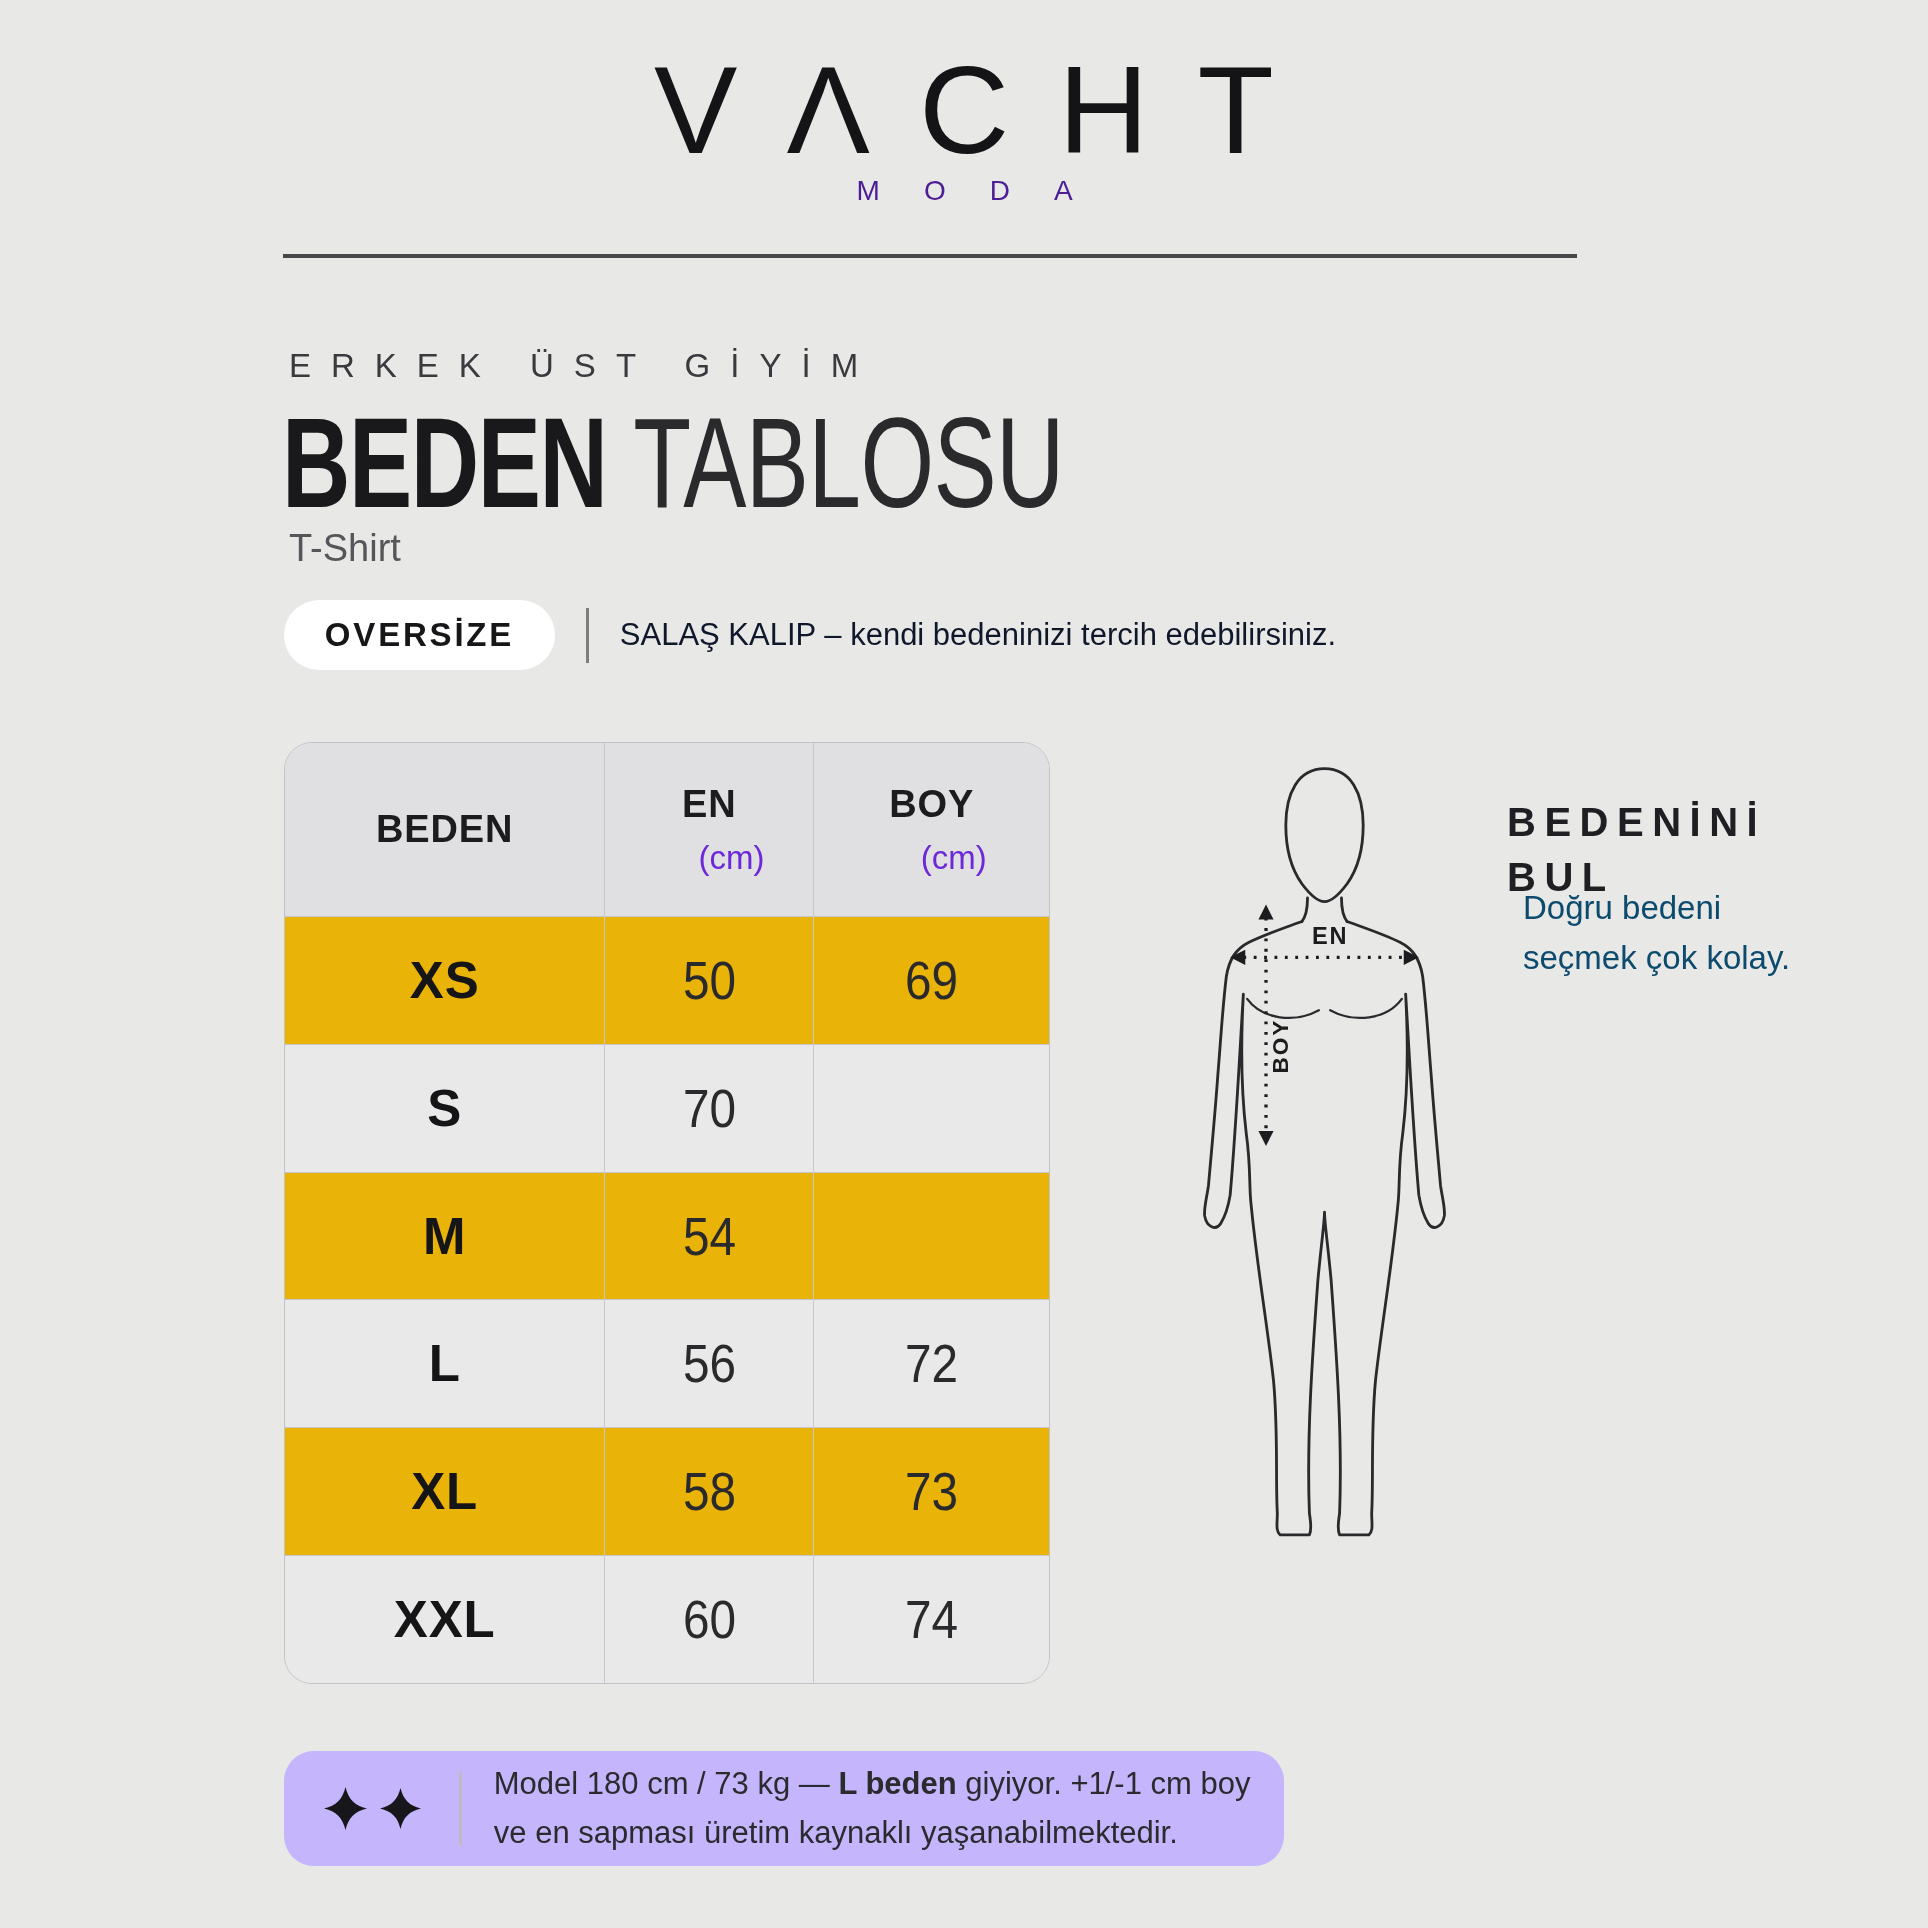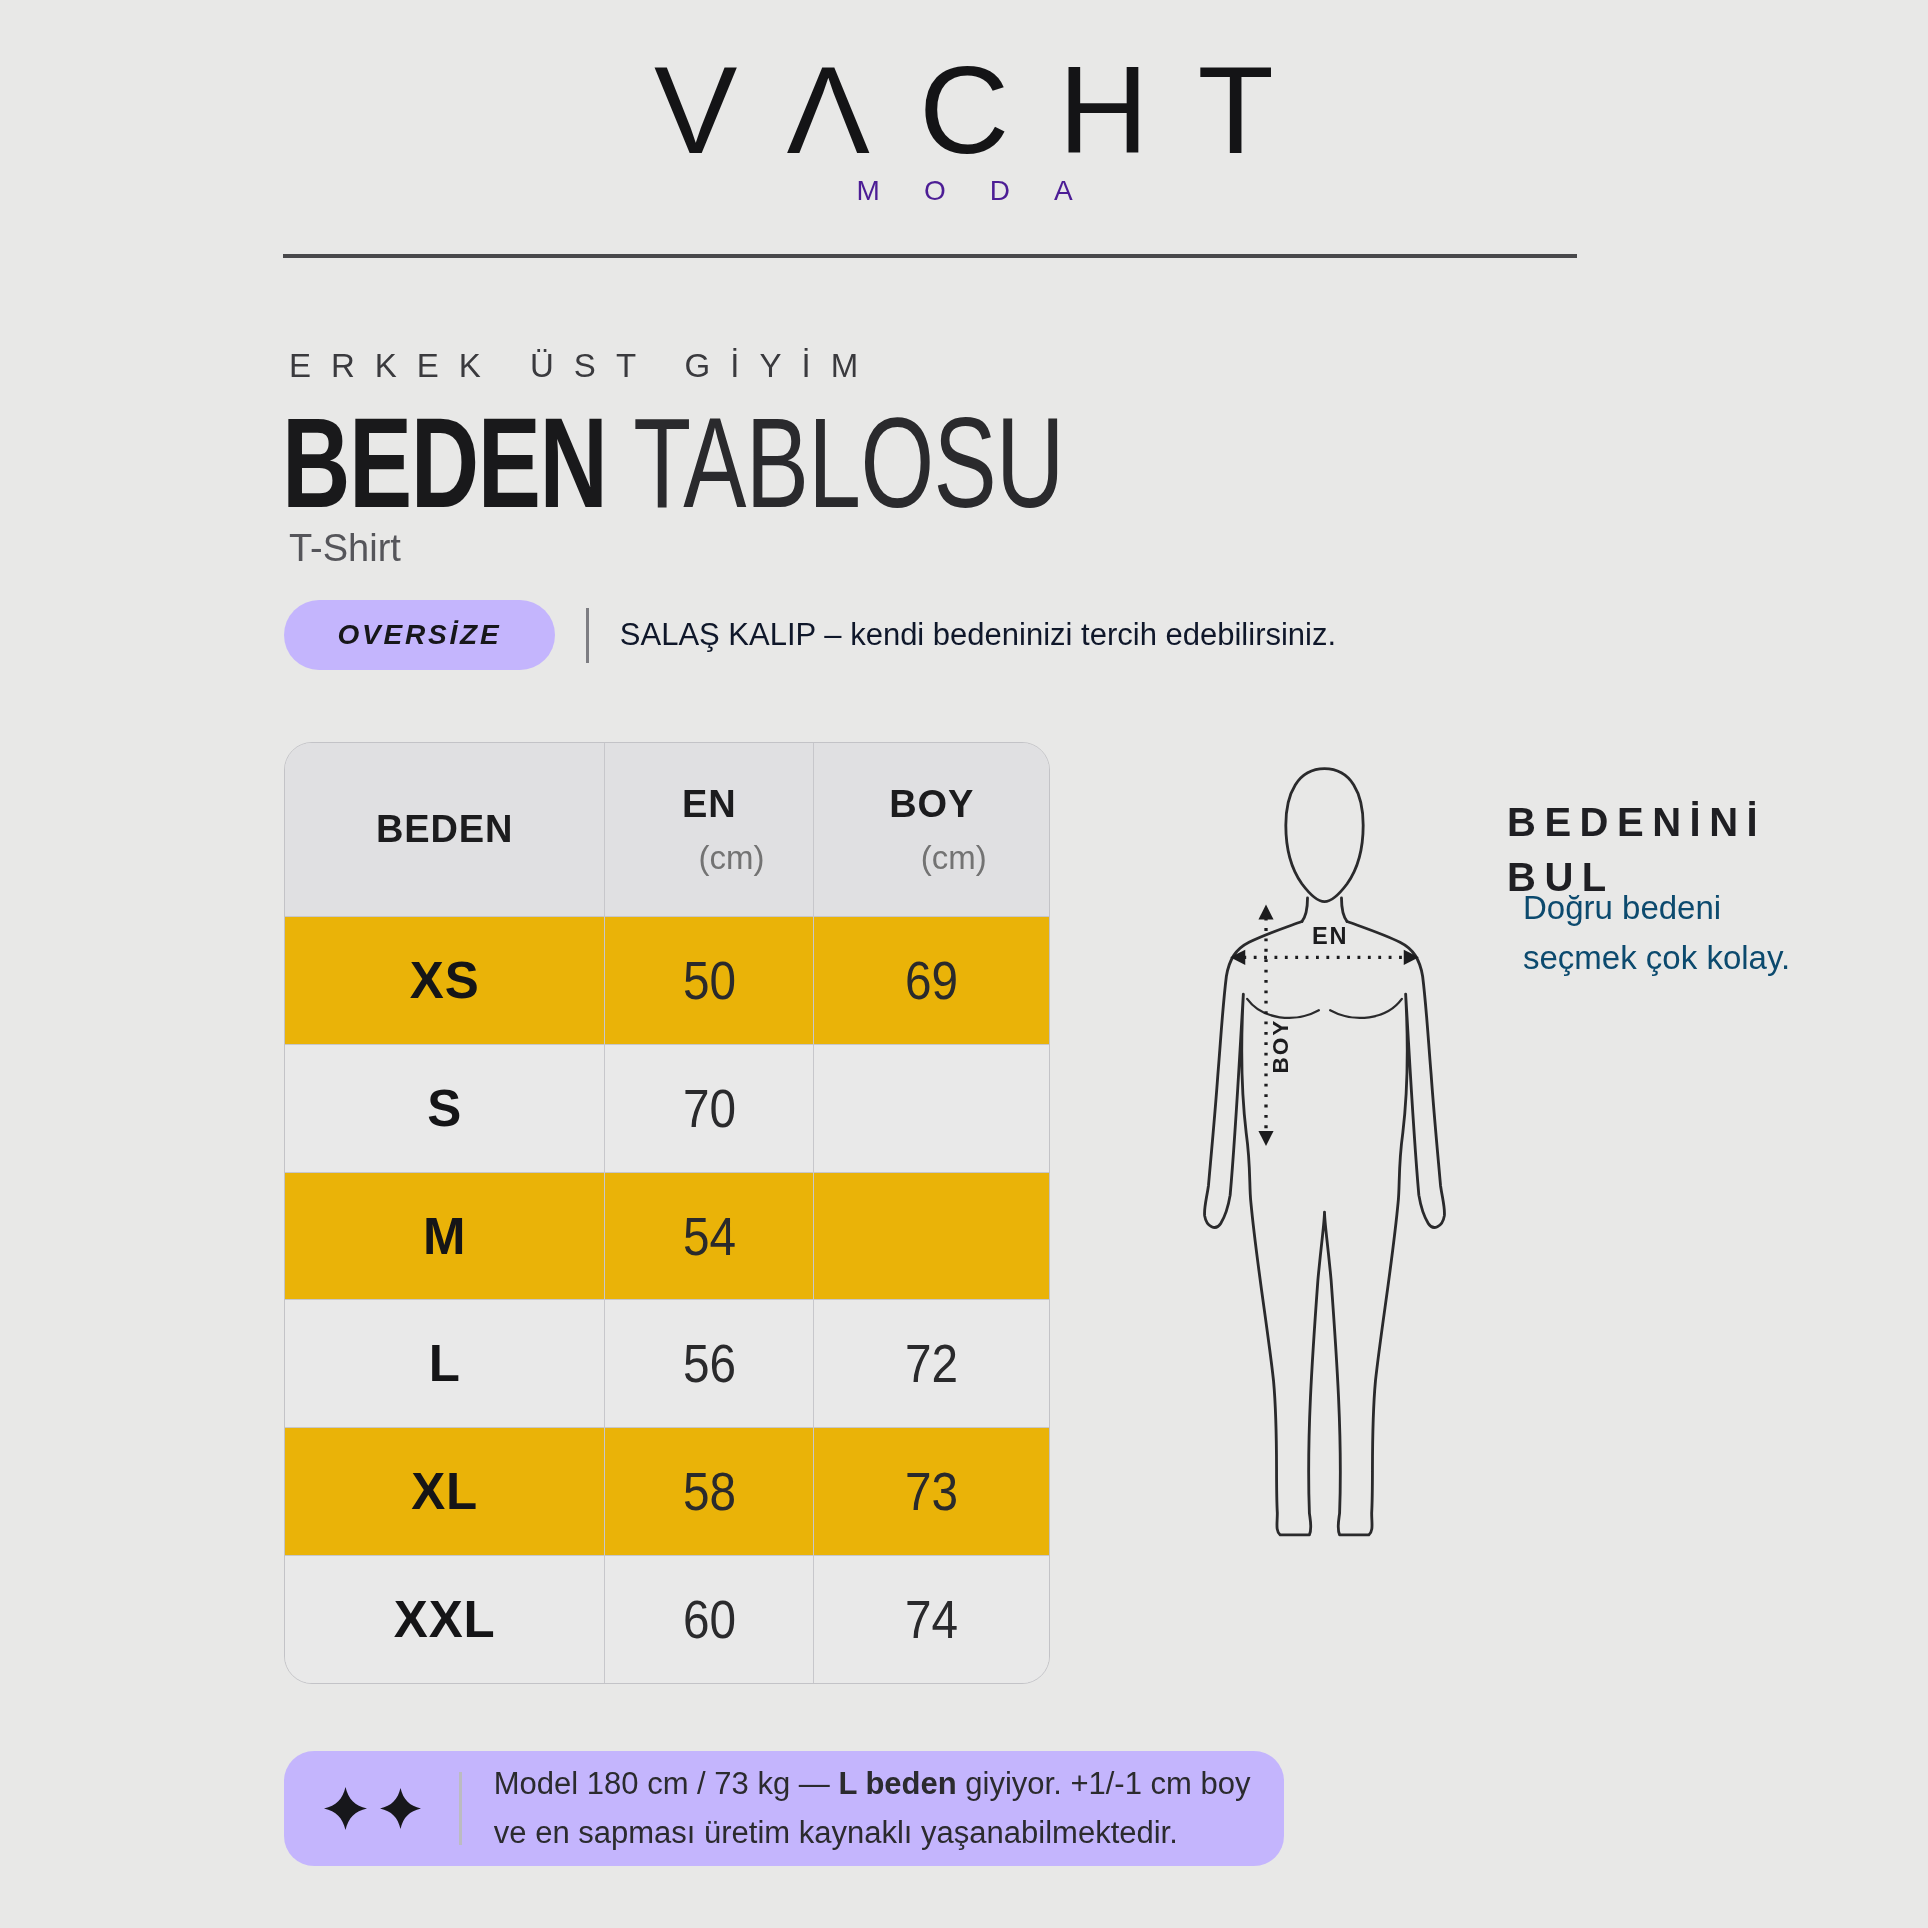--- a/index.html
+++ b/index.html
@@ -45,23 +45,23 @@
     top:527px;left:289px;
     font-size:38px;color:#55555a;
   }
 
   
   .fit-row{
     top:600px;left:284px;height:70px;
     display:flex;align-items:center;
   }
   .fit-badge{
-    width:271px;height:70px;border-radius:35px;background:#c4b5fd;
+    width:271px;height:70px;border-radius:35px;background:#ffffff;
     display:flex;align-items:center;justify-content:center;
-    font-size:28px;font-weight:700;letter-spacing:2.8px;color:#17171a;font-style:italic;
+    font-size:33px;font-weight:700;letter-spacing:2.8px;color:#17171a;
   }
   .fit-divider{width:2.8px;height:55px;background:#7d7d82;margin:0 31px;}
   .fit-desc{font-size:31px;color:#0f172a;}
 
   
   .size-table{
     top:742px;left:284px;width:766px;height:942px;
     border:1.9px solid #c3c3c7;border-radius:28px;overflow:hidden;
     box-sizing:border-box;
     display:flex;flex-direction:column;
@@ -71,21 +71,21 @@
   .t-head{flex:0 0 173px;background:#e0e0e2;}
   .t-cell{
     box-sizing:border-box;
     display:flex;flex-direction:column;align-items:center;justify-content:center;
     gap:13px;
   }
   .t-cell:nth-child(1){width:41.8%;}
   .t-cell:nth-child(2){width:27.5%;border-left:1.9px solid #c7c7cb;border-right:1.9px solid #c7c7cb;}
   .t-cell:nth-child(3){width:30.7%;}
   .t-head .h-main{font-size:38px;font-weight:700;color:#1c1c1e;letter-spacing:0.9px;}
-  .t-head .h-unit{font-size:33px;font-weight:400;color:#737373;margin-left:44px;}
+  .t-head .h-unit{font-size:33px;font-weight:400;color:#6d28d9;margin-left:44px;}
   .row-light{background:#eab308;}
   .row-dark{background:#e9e9e9;}
   .cell-size{font-size:51px;font-weight:700;color:#151517;letter-spacing:0.9px;}
   .cell-val{font-size:53px;font-weight:400;color:#2a2a2c;transform:scaleX(0.9);}
 
   
   .figure-wrap{top:763px;left:1186px;width:277px;height:785px;}
 
   
   .find-title{

